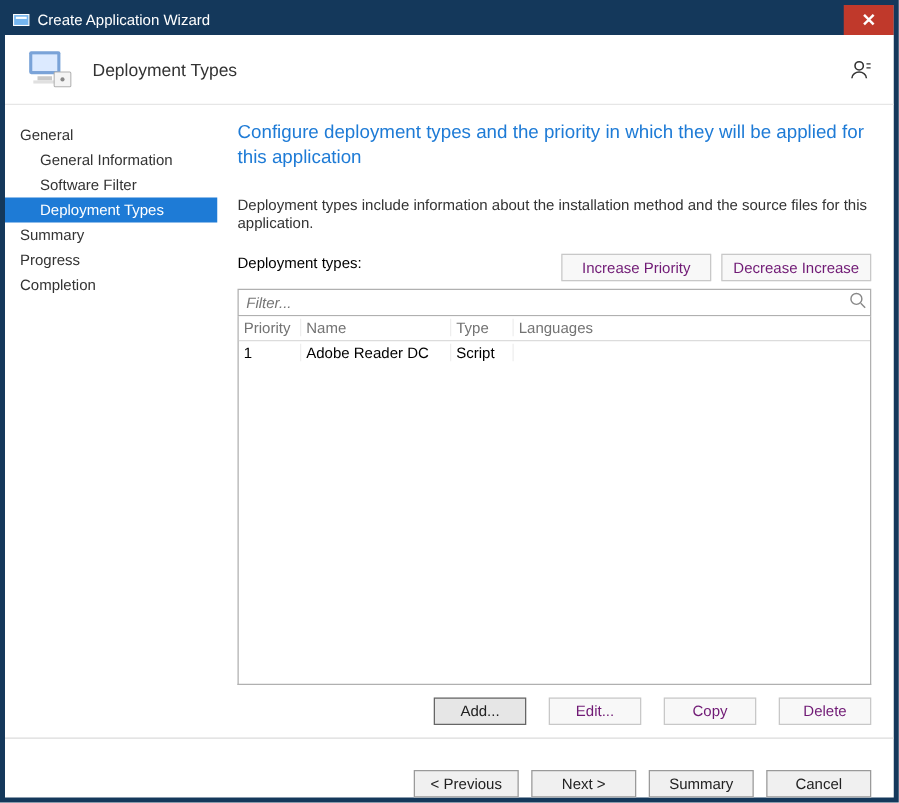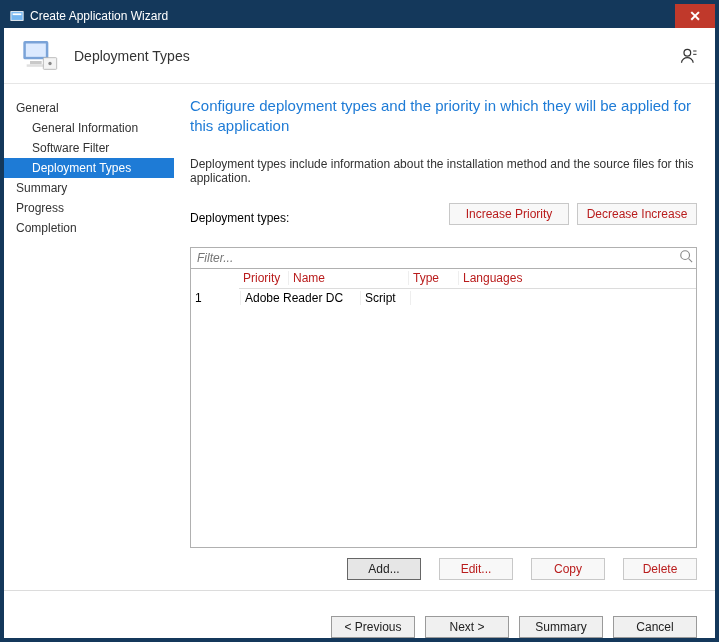--- a/index.html
+++ b/index.html
@@ -86,28 +86,28 @@
     margin-bottom: 20px;
     line-height: 1.35;
   }
   .subtext {
     font-size: 12px;
     color: #333;
     margin-bottom: 18px;
   }
   .dt-row {
     display: flex;
-    align-items: flex-end;
-    margin-bottom: 22px;
+    align-items: flex-start;
+    margin-bottom: 6px;
   }
   .dt-row .lbl { flex: 1; font-size: 12px; }
   .btn-disabled {
     background: #f8f8f8;
     border: 1px solid #c8c8c8;
-    color: #b91c1c;
+    color: #701a75;
     font-size: 12px;
     width: 120px;
     height: 22px;
     text-align: center;
     line-height: 20px;
     margin-left: 8px;
     cursor: default;
   }
   .btn {
     background: #f0f0f0;
@@ -152,22 +152,21 @@
     display: flex;
     flex-direction: column;
   }
   .grid-head {
     display: flex;
     background: #fff;
     border-bottom: 1px solid #dcdcdc;
     height: 20px;
     align-items: center;
     font-size: 12px;
-    color: #b91c1c;
-    margin-left: 48px;
+    color: #737373;
   }
   .col-priority { width: 50px; padding-left: 4px; border-right: 1px solid #eee; }
   .col-name { width: 120px; padding-left: 4px; border-right: 1px solid #eee; }
   .col-type { width: 50px; padding-left: 4px; border-right: 1px solid #eee; }
   .col-lang { flex: 1; padding-left: 4px; }
   .grid-body { flex: 1; overflow: auto; }
   .grid-row {
     display: flex;
     height: 18px;
     align-items: center;

